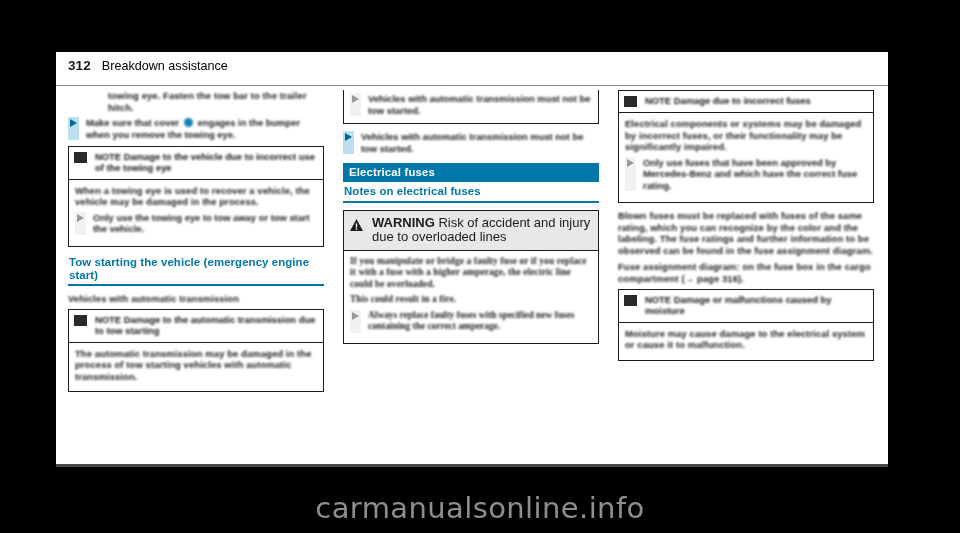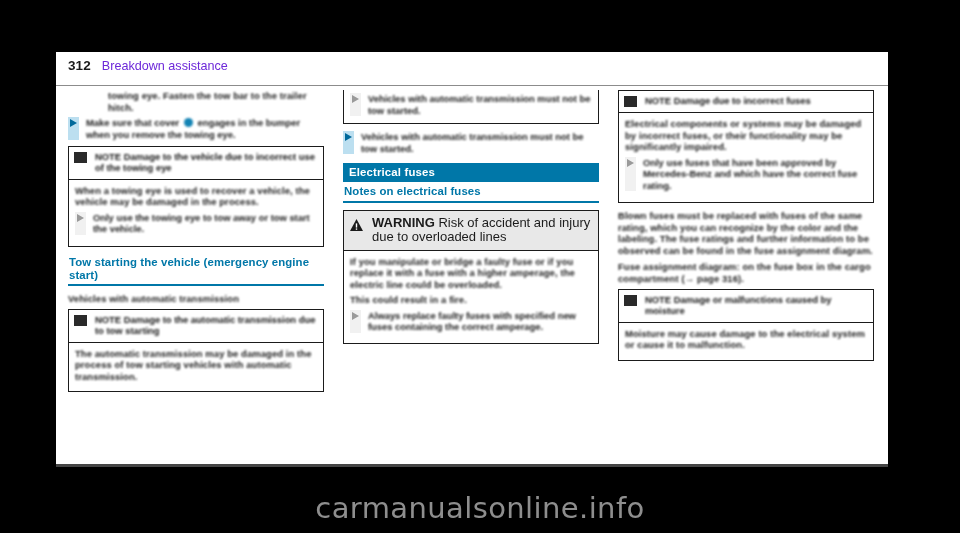--- a/index.html
+++ b/index.html
@@ -24,21 +24,21 @@
   }
 
   
   .pg-header {
     position: absolute; left: 0; top: 0; width: 100%;
     height: 34px; padding: 6px 12px 0 12px;
     display: flex; align-items: baseline; gap: 11px;
     border-bottom: 1.6px solid #8c8c8c;
   }
   .pg-num { font-size: 13.5px; font-weight: bold; color: #1a1a1a; letter-spacing: .1px; }
-  .pg-chapter { font-size: 12.6px; color: #6d28d9; }
+  .pg-chapter { font-size: 12.6px; color: #000000; }
 
   
   .cols {
     position: absolute; left: 12px; top: 38px;
     width: 808px; height: 368px;
     display: flex; gap: 19px;
   }
   .col { width: 256px; position: relative; }
 
   
@@ -120,21 +120,21 @@
   
   .warnbox { border: 1.3px solid #1b1b1b; margin: 3px 0 7px 0; }
   .warnbox-head {
     display: flex; gap: 9px; align-items: flex-start;
     background: #e8e8e8; padding: 5px 7px 6px 6px;
     border-bottom: 1.3px solid #1b1b1b;
   }
   .warn-tri { flex: 0 0 13px; margin-top: 1px; }
   .warn-head-txt { font-size: 13px; line-height: 14px; color: #1b1b1b; }
   .warn-head-txt b { font-weight: bold; }
-  .warnbox-body { padding: 5px 6px 4px 6px; }
+  .warnbox-body { padding: 5px 6px 4px 6px; font-family: Liberation Serif, serif; }
 
   
   .dot {
     display: inline-block; width: 9px; height: 9px;
     border-radius: 50%; background: #1383b4;
     vertical-align: -1px; margin: 0 2px;
   }
 
   
   .watermark {

